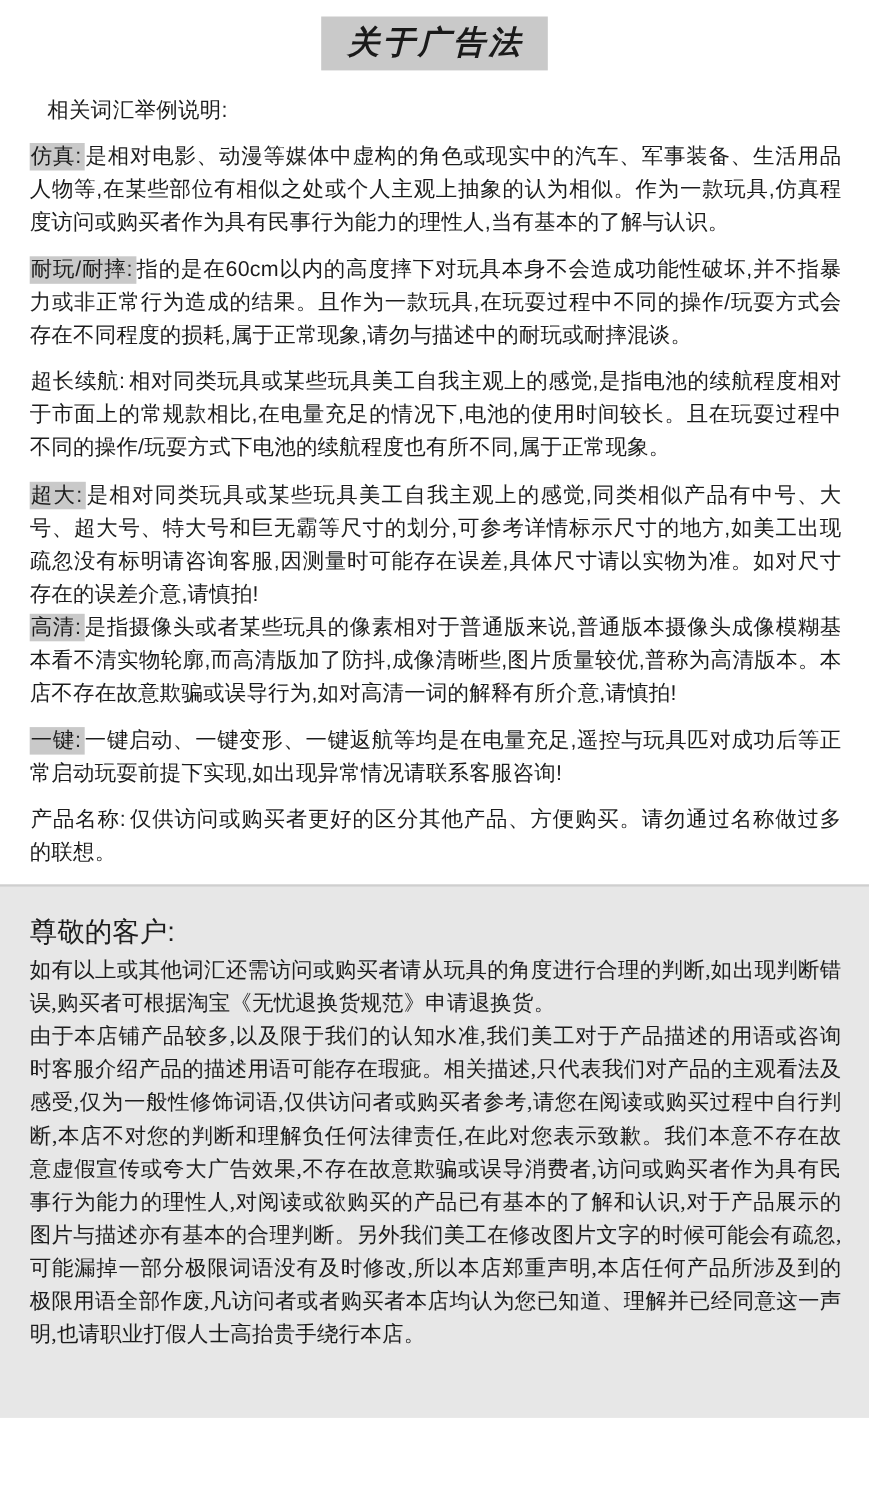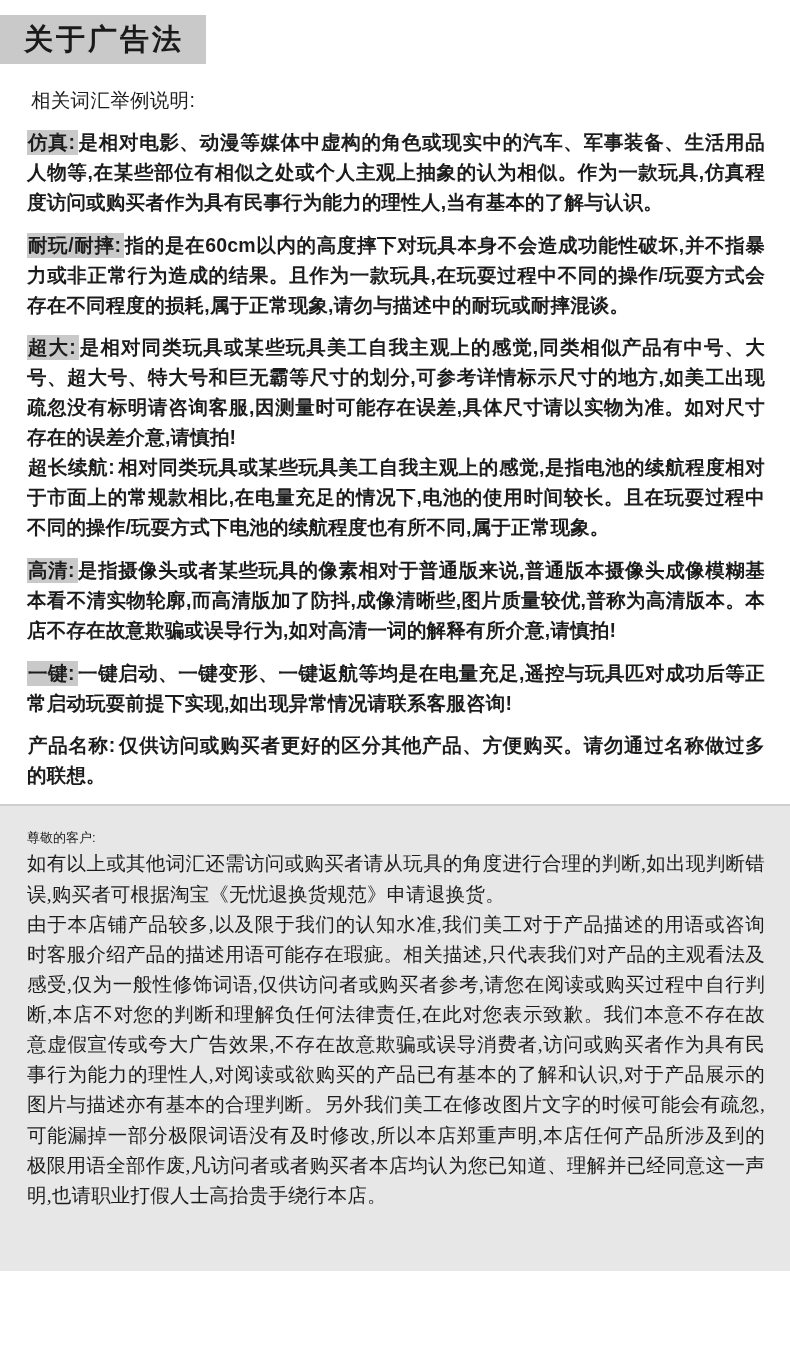--- a/index.html
+++ b/index.html
@@ -16,47 +16,48 @@
   #page {
     position: relative;
     width: 790px;
     min-height: 1361px;
     background: #ffffff;
     overflow: hidden;
   }
 
   
   .title-wrap {
+    text-align: center;
     padding-top: 15px;
     padding-bottom: 6px;
+    font-style: italic;
   }
   .title {
     display: inline-block;
     background: #c9c9c9;
     color: #1a1a1a;
     font-size: 29px;
     font-weight: bold;
     letter-spacing: 3px;
     line-height: 1.32;
     padding: 5px 22px 6px 24px;
   }
 
   
   .body-top {
     padding: 6px 25px 0 27px;
   }
   .lead {
     font-size: 19.5px;
     line-height: 1.52;
-    margin: 10px 0 12px 4px;
+    margin: 10px 0 12px 16px;
     letter-spacing: 0.3px;
   }
   .block {
     margin: 0 0 13px 0;
-    font-weight: bold;
   }
   .block.tight {
     margin-bottom: 0;
   }
   .para {
     font-size: 19.5px;
     line-height: 1.535;
     letter-spacing: 0.2px;
     text-align: justify;
     text-justify: inter-ideograph;
@@ -80,21 +81,21 @@
     background: #e7e7e7;
     border-top: 2px solid #cfcfcf;
     padding: 22px 25px 60px 27px;
   }
   .notice .para {
     font-size: 19.5px;
     line-height: 1.545;
     font-family: Liberation Serif, serif;
   }
   .notice-head {
-    font-size: 13px;
+    font-size: 25px;
     line-height: 1.545;
     margin: 0 0 1px 0;
   }
 </style>
 </head>
 <body>
 
 <div id="page">
 
   <div class="title-wrap">
@@ -107,26 +108,26 @@
     <div class="block">
       <p class="para"><span class="term">仿真:</span><span>是相对电影、动漫等媒体中虚构的角色或现实中的汽车、军事装备、生活用品人物等,在某些部位有相似之处或个人主观上抽象的认为相似。作为一款玩具,仿真程度访问或购买者作为具有民事行为能力的理性人,当有基本的了解与认识。</span></p>
     </div>
 
     <div class="block">
       <p class="para"><span class="term">耐玩/耐摔:</span><span>指的是在60cm以内的高度摔下对玩具本身不会造成功能性破坏,并不指暴力或非正常行为造成的结果。且作为一款玩具,在玩耍过程中不同的操作/玩耍方式会存在不同程度的损耗,属于正常现象,请勿与描述中的耐玩或耐摔混谈。</span></p>
     </div>
 
 
 
+    <div class="block">
+      <p class="para"><span class="term term-plain">超长续航:</span><span>相对同类玩具或某些玩具美工自我主观上的感觉,是指电池的续航程度相对于市面上的常规款相比,在电量充足的情况下,电池的使用时间较长。且在玩耍过程中不同的操作/玩耍方式下电池的续航程度也有所不同,属于正常现象。</span></p>
+    </div>
+
     <div class="block tight">
       <p class="para"><span class="term">超大:</span><span>是相对同类玩具或某些玩具美工自我主观上的感觉,同类相似产品有中号、大号、超大号、特大号和巨无霸等尺寸的划分,可参考详情标示尺寸的地方,如美工出现疏忽没有标明请咨询客服,因测量时可能存在误差,具体尺寸请以实物为准。如对尺寸存在的误差介意,请慎拍!</span></p>
-    </div>
-
-    <div class="block">
-      <p class="para"><span class="term term-plain">超长续航:</span><span>相对同类玩具或某些玩具美工自我主观上的感觉,是指电池的续航程度相对于市面上的常规款相比,在电量充足的情况下,电池的使用时间较长。且在玩耍过程中不同的操作/玩耍方式下电池的续航程度也有所不同,属于正常现象。</span></p>
     </div>
 
     <div class="block">
       <p class="para"><span class="term">高清:</span><span>是指摄像头或者某些玩具的像素相对于普通版来说,普通版本摄像头成像模糊基本看不清实物轮廓,而高清版加了防抖,成像清晰些,图片质量较优,普称为高清版本。本店不存在故意欺骗或误导行为,如对高清一词的解释有所介意,请慎拍!</span></p>
     </div>
 
     <div class="block">
       <p class="para"><span class="term">一键:</span><span>一键启动、一键变形、一键返航等均是在电量充足,遥控与玩具匹对成功后等正常启动玩耍前提下实现,如出现异常情况请联系客服咨询!</span></p>
     </div>
 

